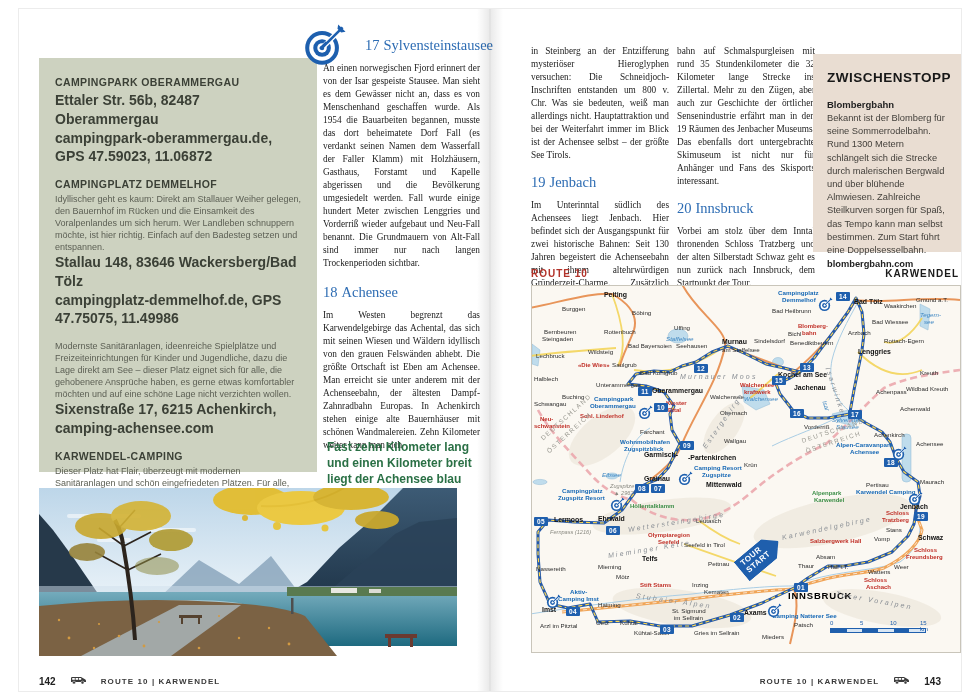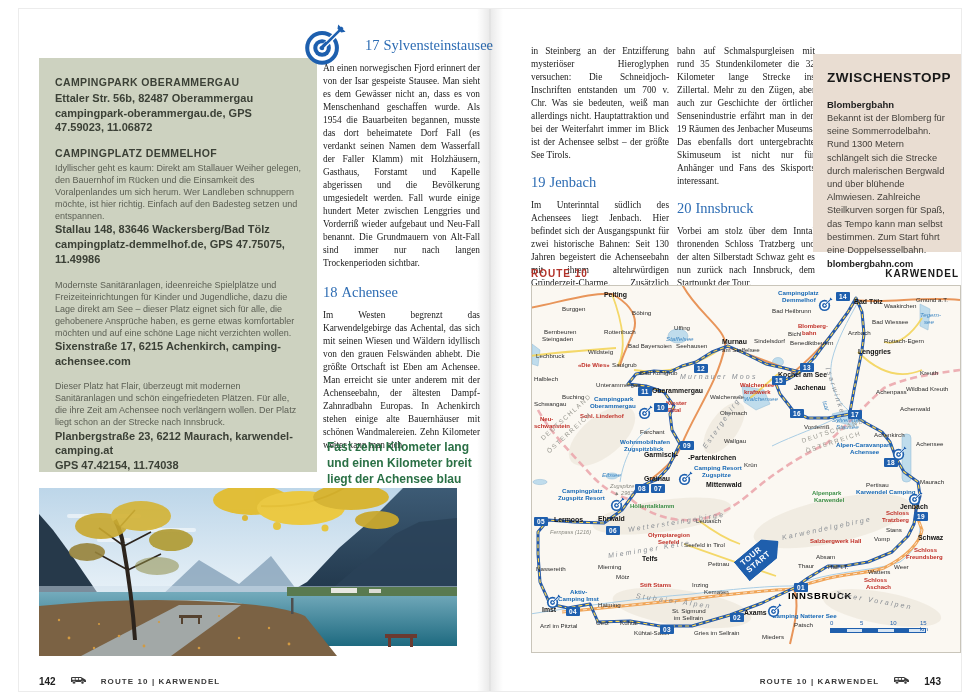--- a/index.html
+++ b/index.html
@@ -7,21 +7,21 @@
   .spread{position:absolute;left:18px;top:8px;width:942px;height:682px;background:#fff;
     border:1px solid #ececec;}
   .gutter{position:absolute;left:458px;top:0;width:26px;height:682px;
     background:linear-gradient(90deg,rgba(0,0,0,0),rgba(0,0,0,.08) 45%,rgba(0,0,0,.13) 50%,rgba(0,0,0,.08) 55%,rgba(0,0,0,0));pointer-events:none;}
   
   .greenbox{position:absolute;left:20px;top:49px;width:246px;height:382px;background:#cdd2c0;
     padding:18px 16px 14px 16px;}
   .camp-entry{margin-bottom:12px;}
   .camp-name{margin:0 0 3px 0;font-size:10.5px;font-weight:bold;letter-spacing:.4px;color:#3b4036;}
   .camp-body{margin:0;font-size:9px;line-height:1.34;color:#5d6055;}
-  .camp-addr{font-size:11px;font-weight:bold;color:#3b4036;line-height:1.34;}
+  .camp-addr{font-size:14px;font-weight:bold;color:#3b4036;line-height:1.34;}
   .midcol{position:absolute;left:304px;top:28px;width:157px;}
   .dart{position:absolute;left:284px;top:14px;width:44px;height:44px;z-index:3;}
   .article h2{margin:6px 0 8px 0;font-family:"Liberation Serif","DejaVu Serif",serif;
     font-size:14.5px;font-weight:normal;color:#2d6cb3;}
   .article h2 .anum{margin-right:4px;}
   .article p{margin:0 0 14px 0;font-family:"Liberation Serif","DejaVu Serif",serif;
     font-size:9.3px;line-height:1.4;color:#1c1c1c;text-align:justify;}
   .midcol .article:first-child h2{margin-top:0;padding-left:42px;}
   .caption{position:absolute;left:304px;top:426px;width:150px;margin:4px;
     font-size:12px;font-weight:bold;line-height:1.35;color:#2a7045;}
@@ -89,20 +89,21 @@
           <h3 class="camp-name">CAMPINGPLATZ DEMMELHOF</h3>
           <p class="camp-body">Idyllischer geht es kaum: Direkt am Stallauer Weiher gelegen, den Bauernhof im Rücken und die Einsamkeit des Voralpenlandes um sich herum. Wer Landleben schnuppern möchte, ist hier richtig. Einfach auf den Badesteg setzen und entspannen.</p>
           <div class="camp-addr">Stallau 148, 83646 Wackersberg/Bad Tölz</div>
           <div class="camp-addr">campingplatz-demmelhof.de, GPS 47.75075, 11.49986</div>
         </div>
         <div class="camp-entry">
           <p class="camp-body">Modernste Sanitäranlagen, ideenreiche Spielplätze und Freizeiteinrichtungen für Kinder und Jugendliche, dazu die Lage direkt am See – dieser Platz eignet sich für alle, die gehobenere Ansprüche haben, es gerne etwas komfortabler möchten und auf eine schöne Lage nicht verzichten wollen.</p>
           <div class="camp-addr">Sixenstraße 17, 6215 Achenkirch, camping-achensee.com</div>
         </div>
         <div class="camp-entry">
+          <h3 class="camp-name">KARWENDEL-CAMPING</h3>
           <p class="camp-body">Dieser Platz hat Flair, überzeugt mit modernen Sanitäranlagen und schön eingefriedeten Plätzen. Für alle, die ihre Zeit am Achensee noch verlängern wollen. Der Platz liegt schon an der Strecke nach Innsbruck.</p>
           <div class="camp-addr">Planbergstraße 23, 6212 Maurach, karwendel-camping.at</div>
           <div class="camp-addr">GPS 47.42154, 11.74038</div>
         </div>
       </div>
   </div>
 
   <div class="dart">
     <svg width="44" height="44" viewBox="0 0 60 60">
       <circle cx="26" cy="34" r="23" fill="#1d5fae"></circle>
@@ -219,21 +220,21 @@
           <circle cx="4" cy="7.6" r="1.5" fill="#3a3a3a" stroke="#fff" stroke-width="0.5"></circle>
           <circle cx="12.5" cy="7.6" r="1.5" fill="#3a3a3a" stroke="#fff" stroke-width="0.5"></circle>
         </svg>
     </span>
     <span class="flabel">ROUTE 10  |  KARWENDEL</span>
   </div>
 
   <div class="gutter"></div>
 
   <div class="rcol rcol1" id="rcol1">
-      <p class="cont">in Steinberg an der Entzifferung mysteriöser Hieroglyphen versuchen: Die Schneidjoch-Inschriften entstanden um 700 v. Chr. Was sie bedeuten, weiß man allerdings nicht. Hauptattraktion und bei der Weiterfahrt immer im Blick ist der Achensee selbst – der größte See Tirols.</p>
+      <p class="cont">in Steinberg an der Entzifferung mysteriöser Hieroglyphen versuchen: Die Schneidjoch-Inschriften entstanden um 800 v. Chr. Was sie bedeuten, weiß man allerdings nicht. Hauptattraktion und bei der Weiterfahrt immer im Blick ist der Achensee selbst – der größte See Tirols.</p>
       <div class="article">
         <h2><span class="anum">19</span>Jenbach</h2>
         <p class="abody">Im Unterinntal südlich des Achensees liegt Jenbach. Hier befindet sich der Ausgangspunkt für zwei historische Bahnen: Seit 130 Jahren begeistert die Achenseebahn mit ihrem altehrwürdigen Gründerzeit-Charme. Zusätzlich dampft die Lokomotive der Zillertal-</p>
       </div>
     </div>
   <div class="rcol rcol2" id="rcol2">
       <p class="cont">bahn auf Schmalspurgleisen mit rund 35 Stundenkilometer die 32 Kilometer lange Strecke ins Zillertal. Mehr zu den Zügen, aber auch zur Geschichte der örtlichen Sensenindustrie erfährt man in den 19 Räumen des Jenbacher Museums. Das ebenfalls dort untergebrachte Skimuseum ist nicht nur für Anhänger und Fans des Skisports interessant.</p>
       <div class="article">
         <h2><span class="anum">20</span>Innsbruck</h2>
         <p class="abody">Vorbei am stolz über dem Inntal thronenden Schloss Tratzberg und der alten Silberstadt Schwaz geht es nun zurück nach Innsbruck, dem Startpunkt der Tour.</p>

